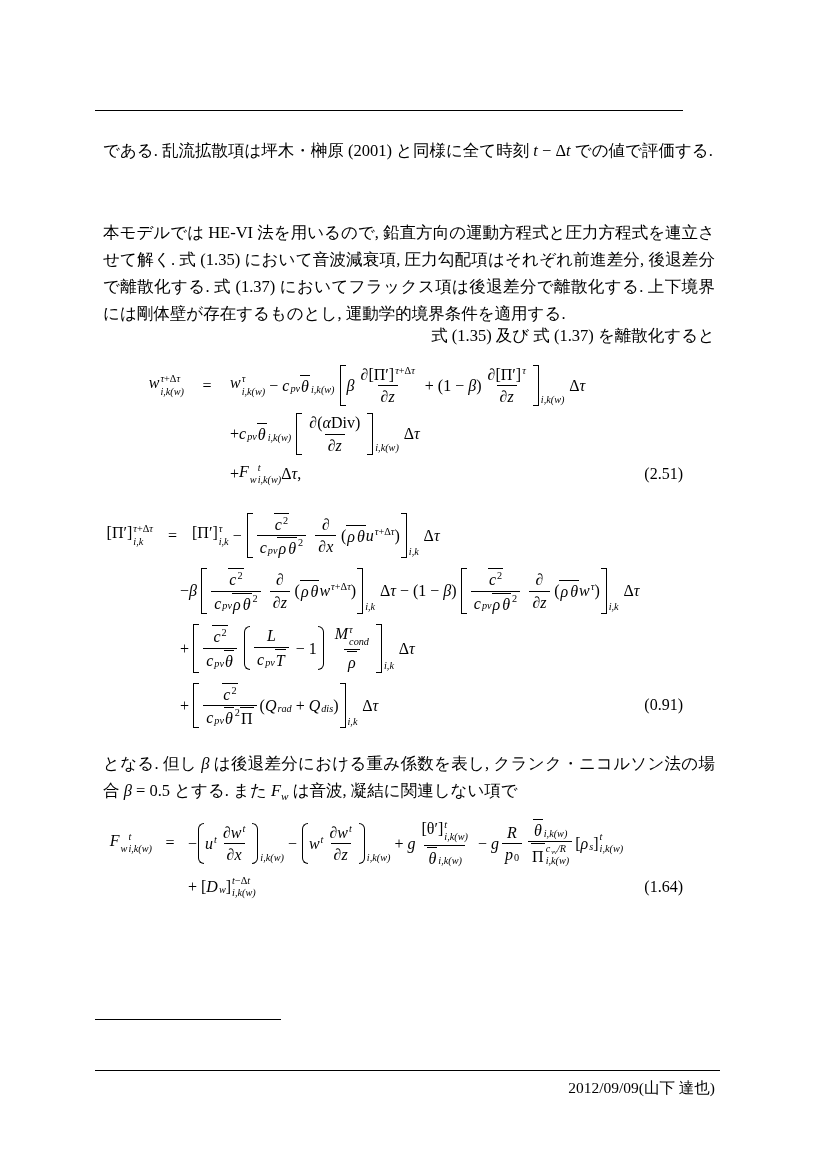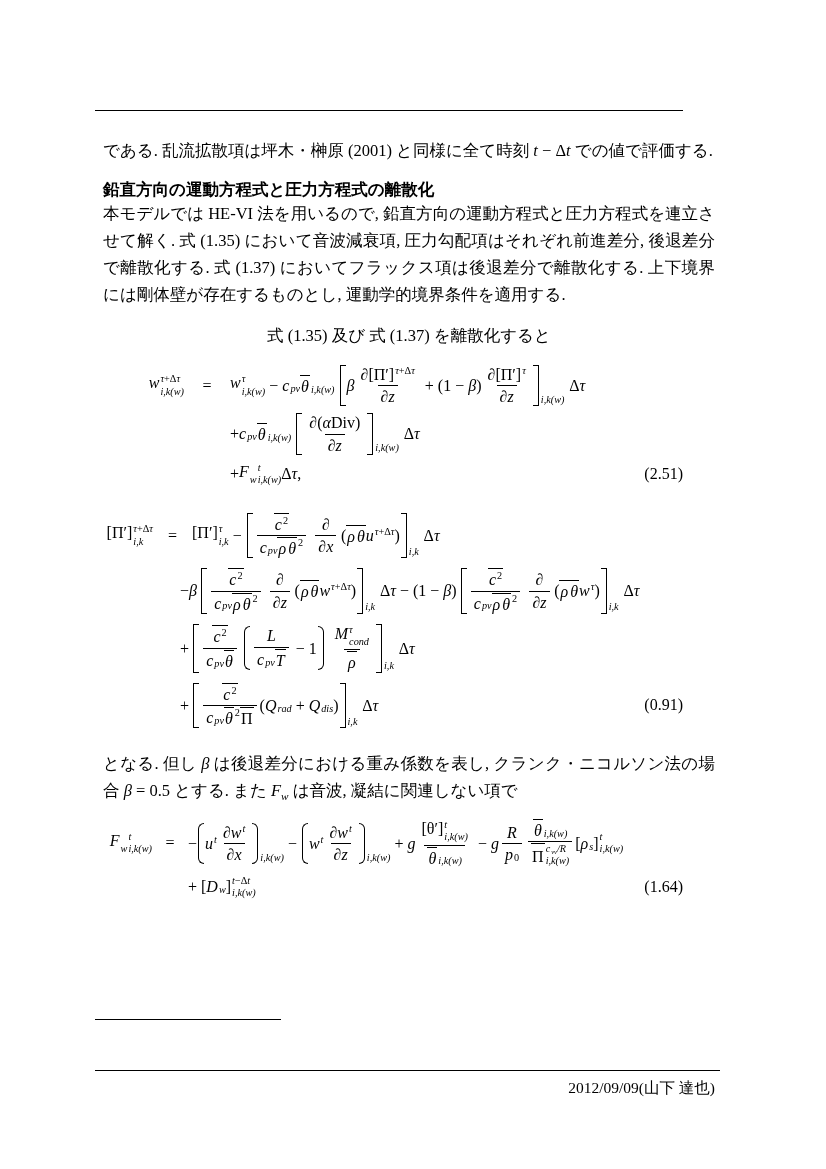--- a/index.html
+++ b/index.html
@@ -13,22 +13,22 @@
   .rule{border-top:1px solid #000;height:0}
   .head-rule{left:95px;top:110px;width:588px}
   .fn-rule{left:95px;top:1019px;width:186px}
   .foot-rule{left:95px;top:1070px;width:625px}
   .footer{left:103px;top:1078px;width:612px;text-align:right;font-size:15.5px}
   
   .para{left:103px;width:612px;font-size:16.5px;line-height:27px;text-align:justify;margin:0}
   .p1{top:137px}
   .heading{left:103px;top:179px;margin:0;font-size:16.5px;font-weight:bold;
            font-family:"Liberation Sans","DejaVu Sans",sans-serif}
-  .p2{top:200px}
-  .p2b{top:322px;text-align:center}
+  .p2{top:219px}
+  .p2b{top:322px;text-align:right}
   .p3{top:750px}
   .p4{top:905px}
   .footnote{left:103px;top:1026px;width:600px;font-size:13px;line-height:19px;margin:0}
   
   .irun-m{font-style:italic}
   sup.irun-sup{font-size:0.68em}
   sup.irun-s,sub.irun-s{font-size:0.68em}
   
   .eq{position:absolute;font-size:16px}
   #eq162{left:103px;top:358px;width:580px}
@@ -66,21 +66,20 @@
 </style>
 </head>
 <body>
 
 <div class="page">
 
   <div class="abs rule head-rule"></div>
 
   <p class="abs para p1">である. 乱流拡散項は坪木・榊原 (2001) と同様に全て時刻 <span class="irun-m">t</span> − Δ<span class="irun-m">t</span> での値で評価する.</p>
 
-  <h3 class="abs heading">鉛直方向の運動方程式と圧力方程式の離散化</h3>
 
   <p class="abs para p2">本モデルでは HE-VI 法を用いるので, 鉛直方向の運動方程式と圧力方程式を連立させて解く. 式 (1.35) において音波減衰項, 圧力勾配項はそれぞれ前進差分, 後退差分で離散化する. 式 (1.37) においてフラックス項は後退差分で離散化する. 上下境界には剛体壁が存在するものとし, 運動学的境界条件を適用する.</p>
 
   <p class="abs para p2b">式 (1.35) 及び 式 (1.37) を離散化すると</p>
 
   <div class="eq" id="eq162">
       <div class="eqrow">
         <span class="lhs">
           <span class="sg">
             <span class="mi">w</span>

